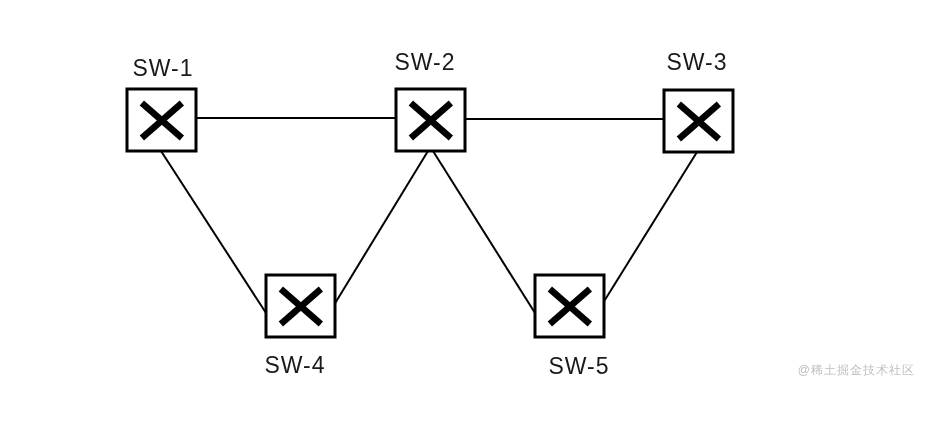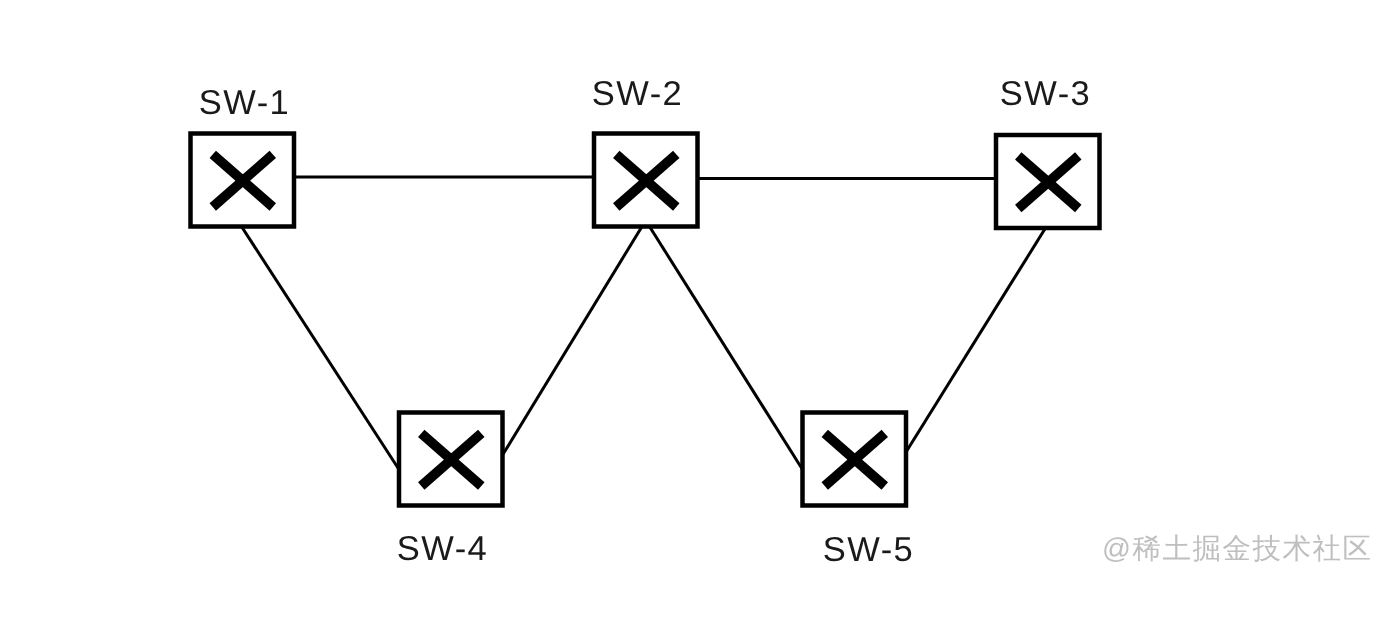--- a/index.html
+++ b/index.html
@@ -22,21 +22,21 @@
   }
   .node-label {
     font-family: "Liberation Sans", "DejaVu Sans", sans-serif;
     font-size: 23px;
     letter-spacing: 1px;
   }
   .watermark {
     position: absolute;
     right: 13px;
     bottom: 11px;
-    font-size: 19px;
+    font-size: 12px;
     letter-spacing: 1px;
     user-select: none;
     margin-top: 44px;
   }
 </style>
 </head>
 <body>
 
 <div id="canvas" style="background: rgb(255, 255, 255);">
   <svg id="diagram-svg" width="928" height="423" viewBox="0 0 928 423" xmlns="http://www.w3.org/2000/svg">

